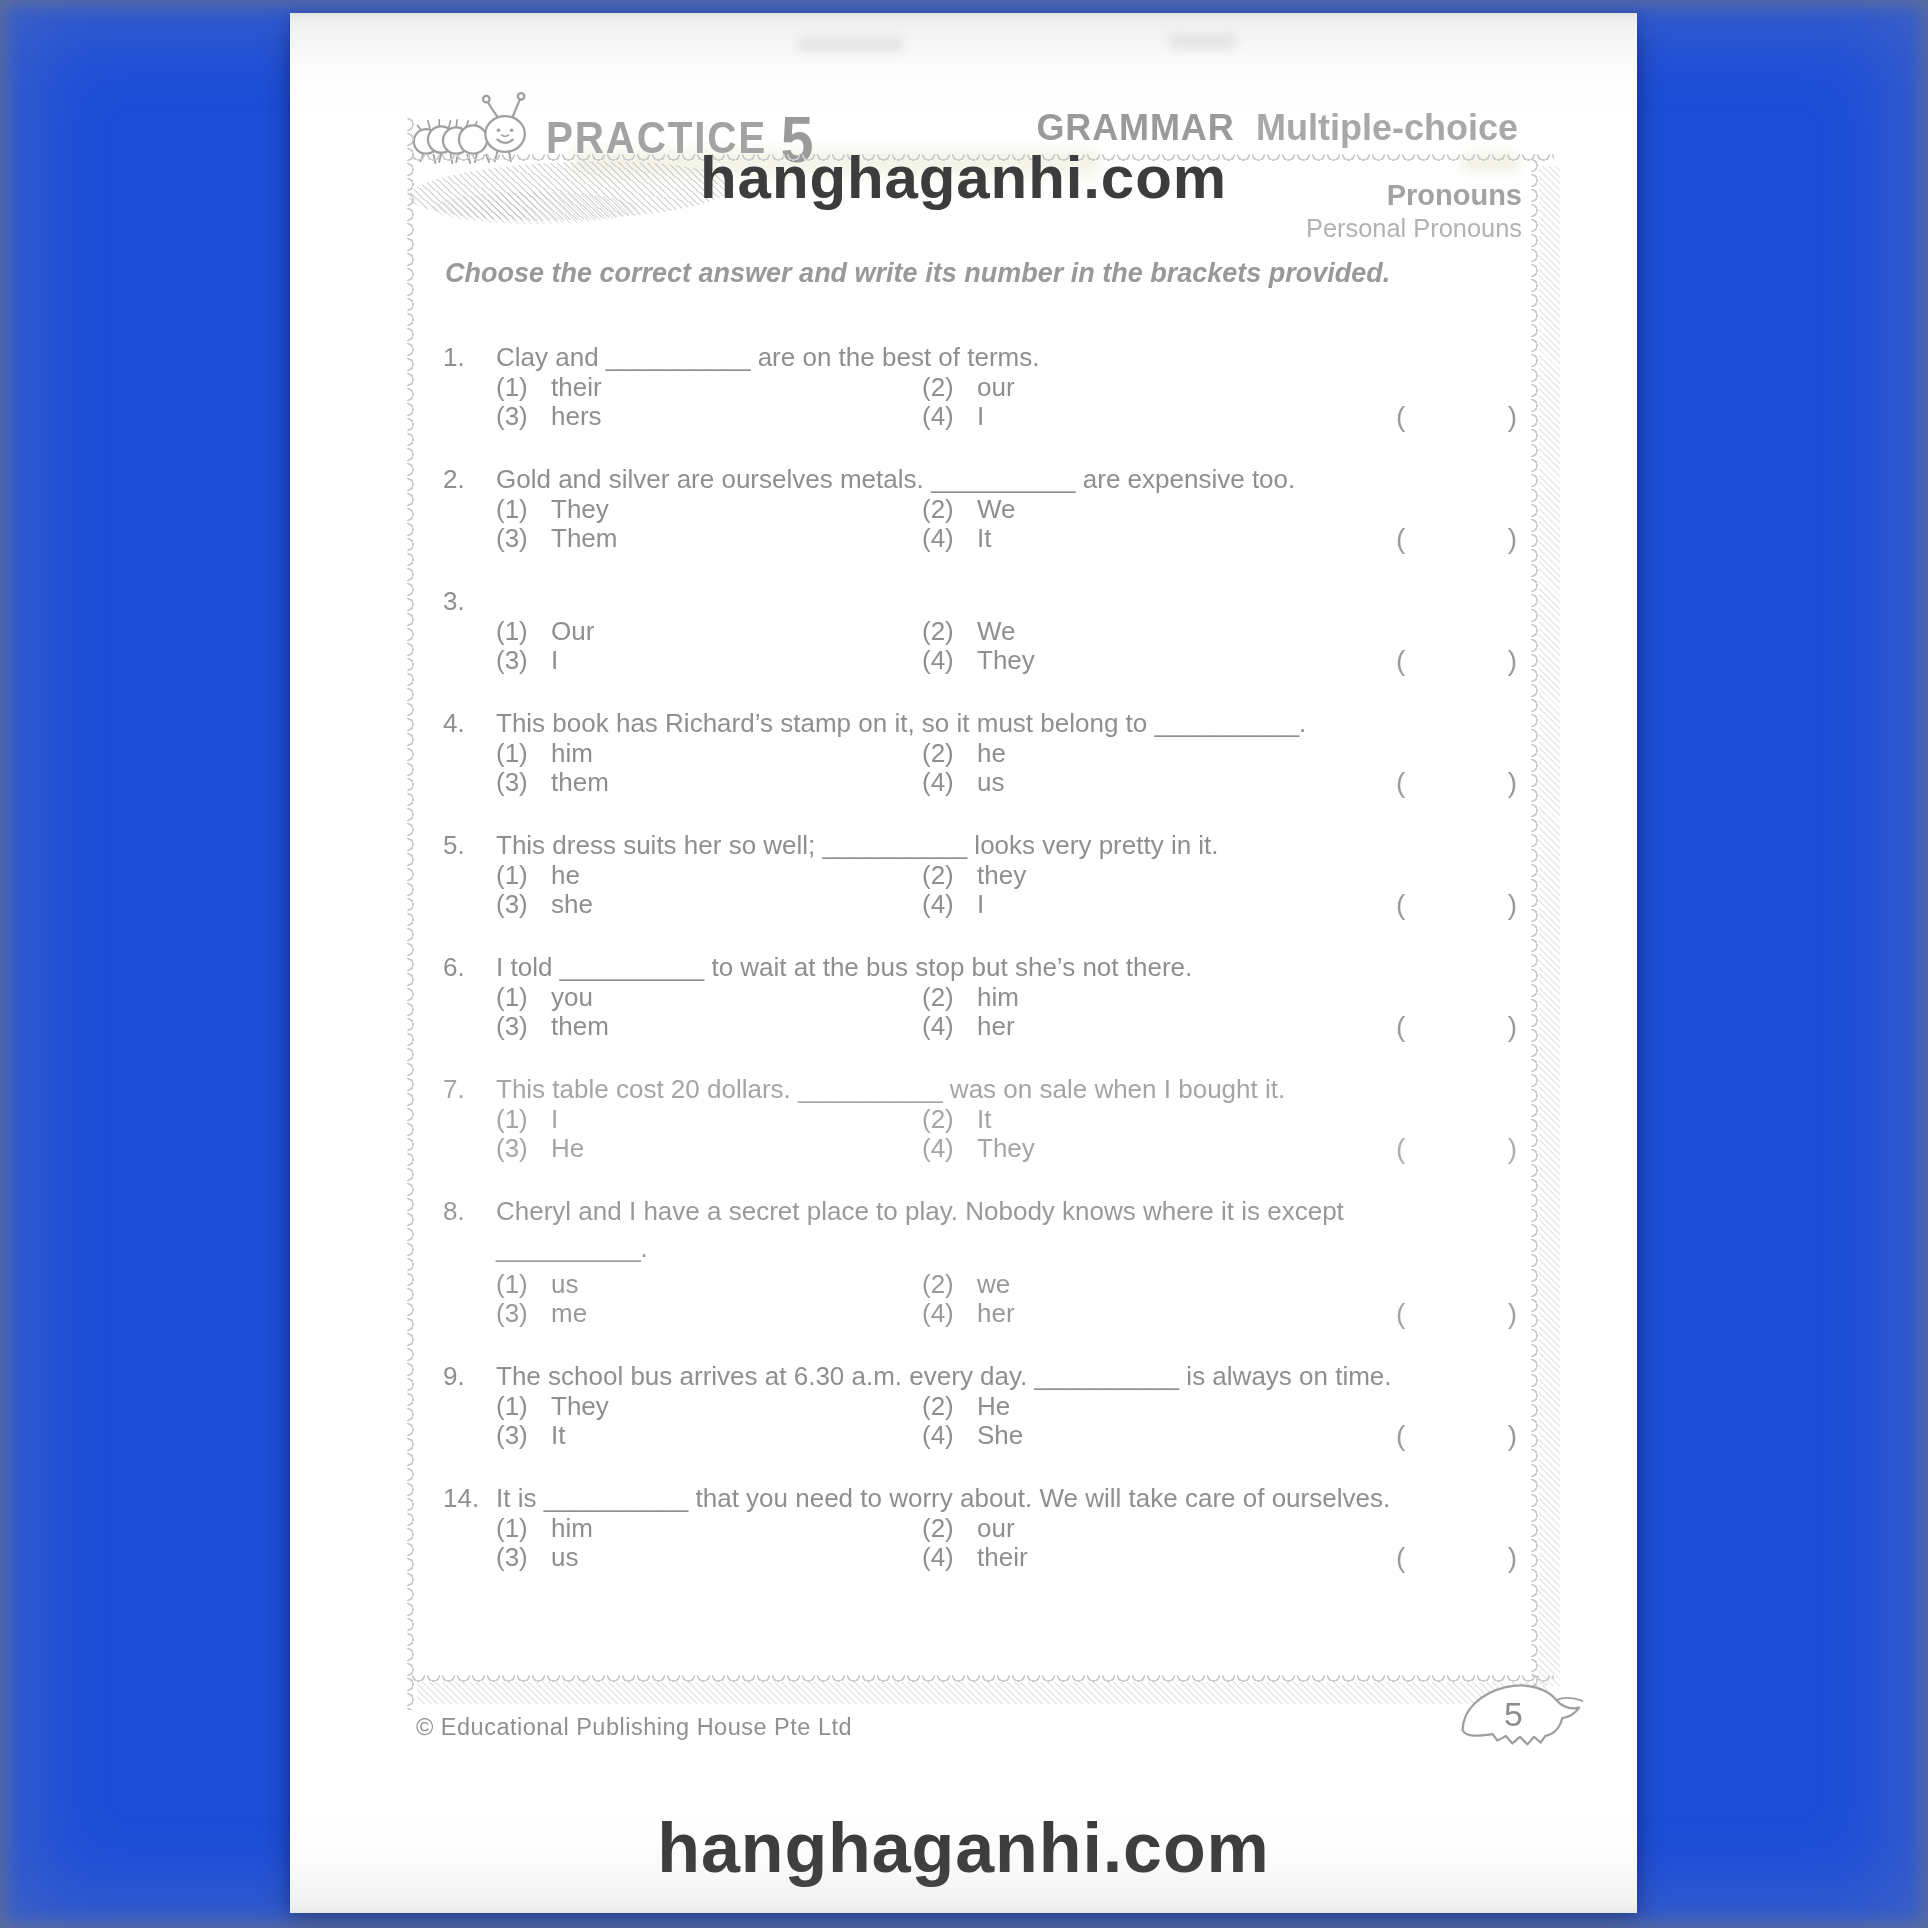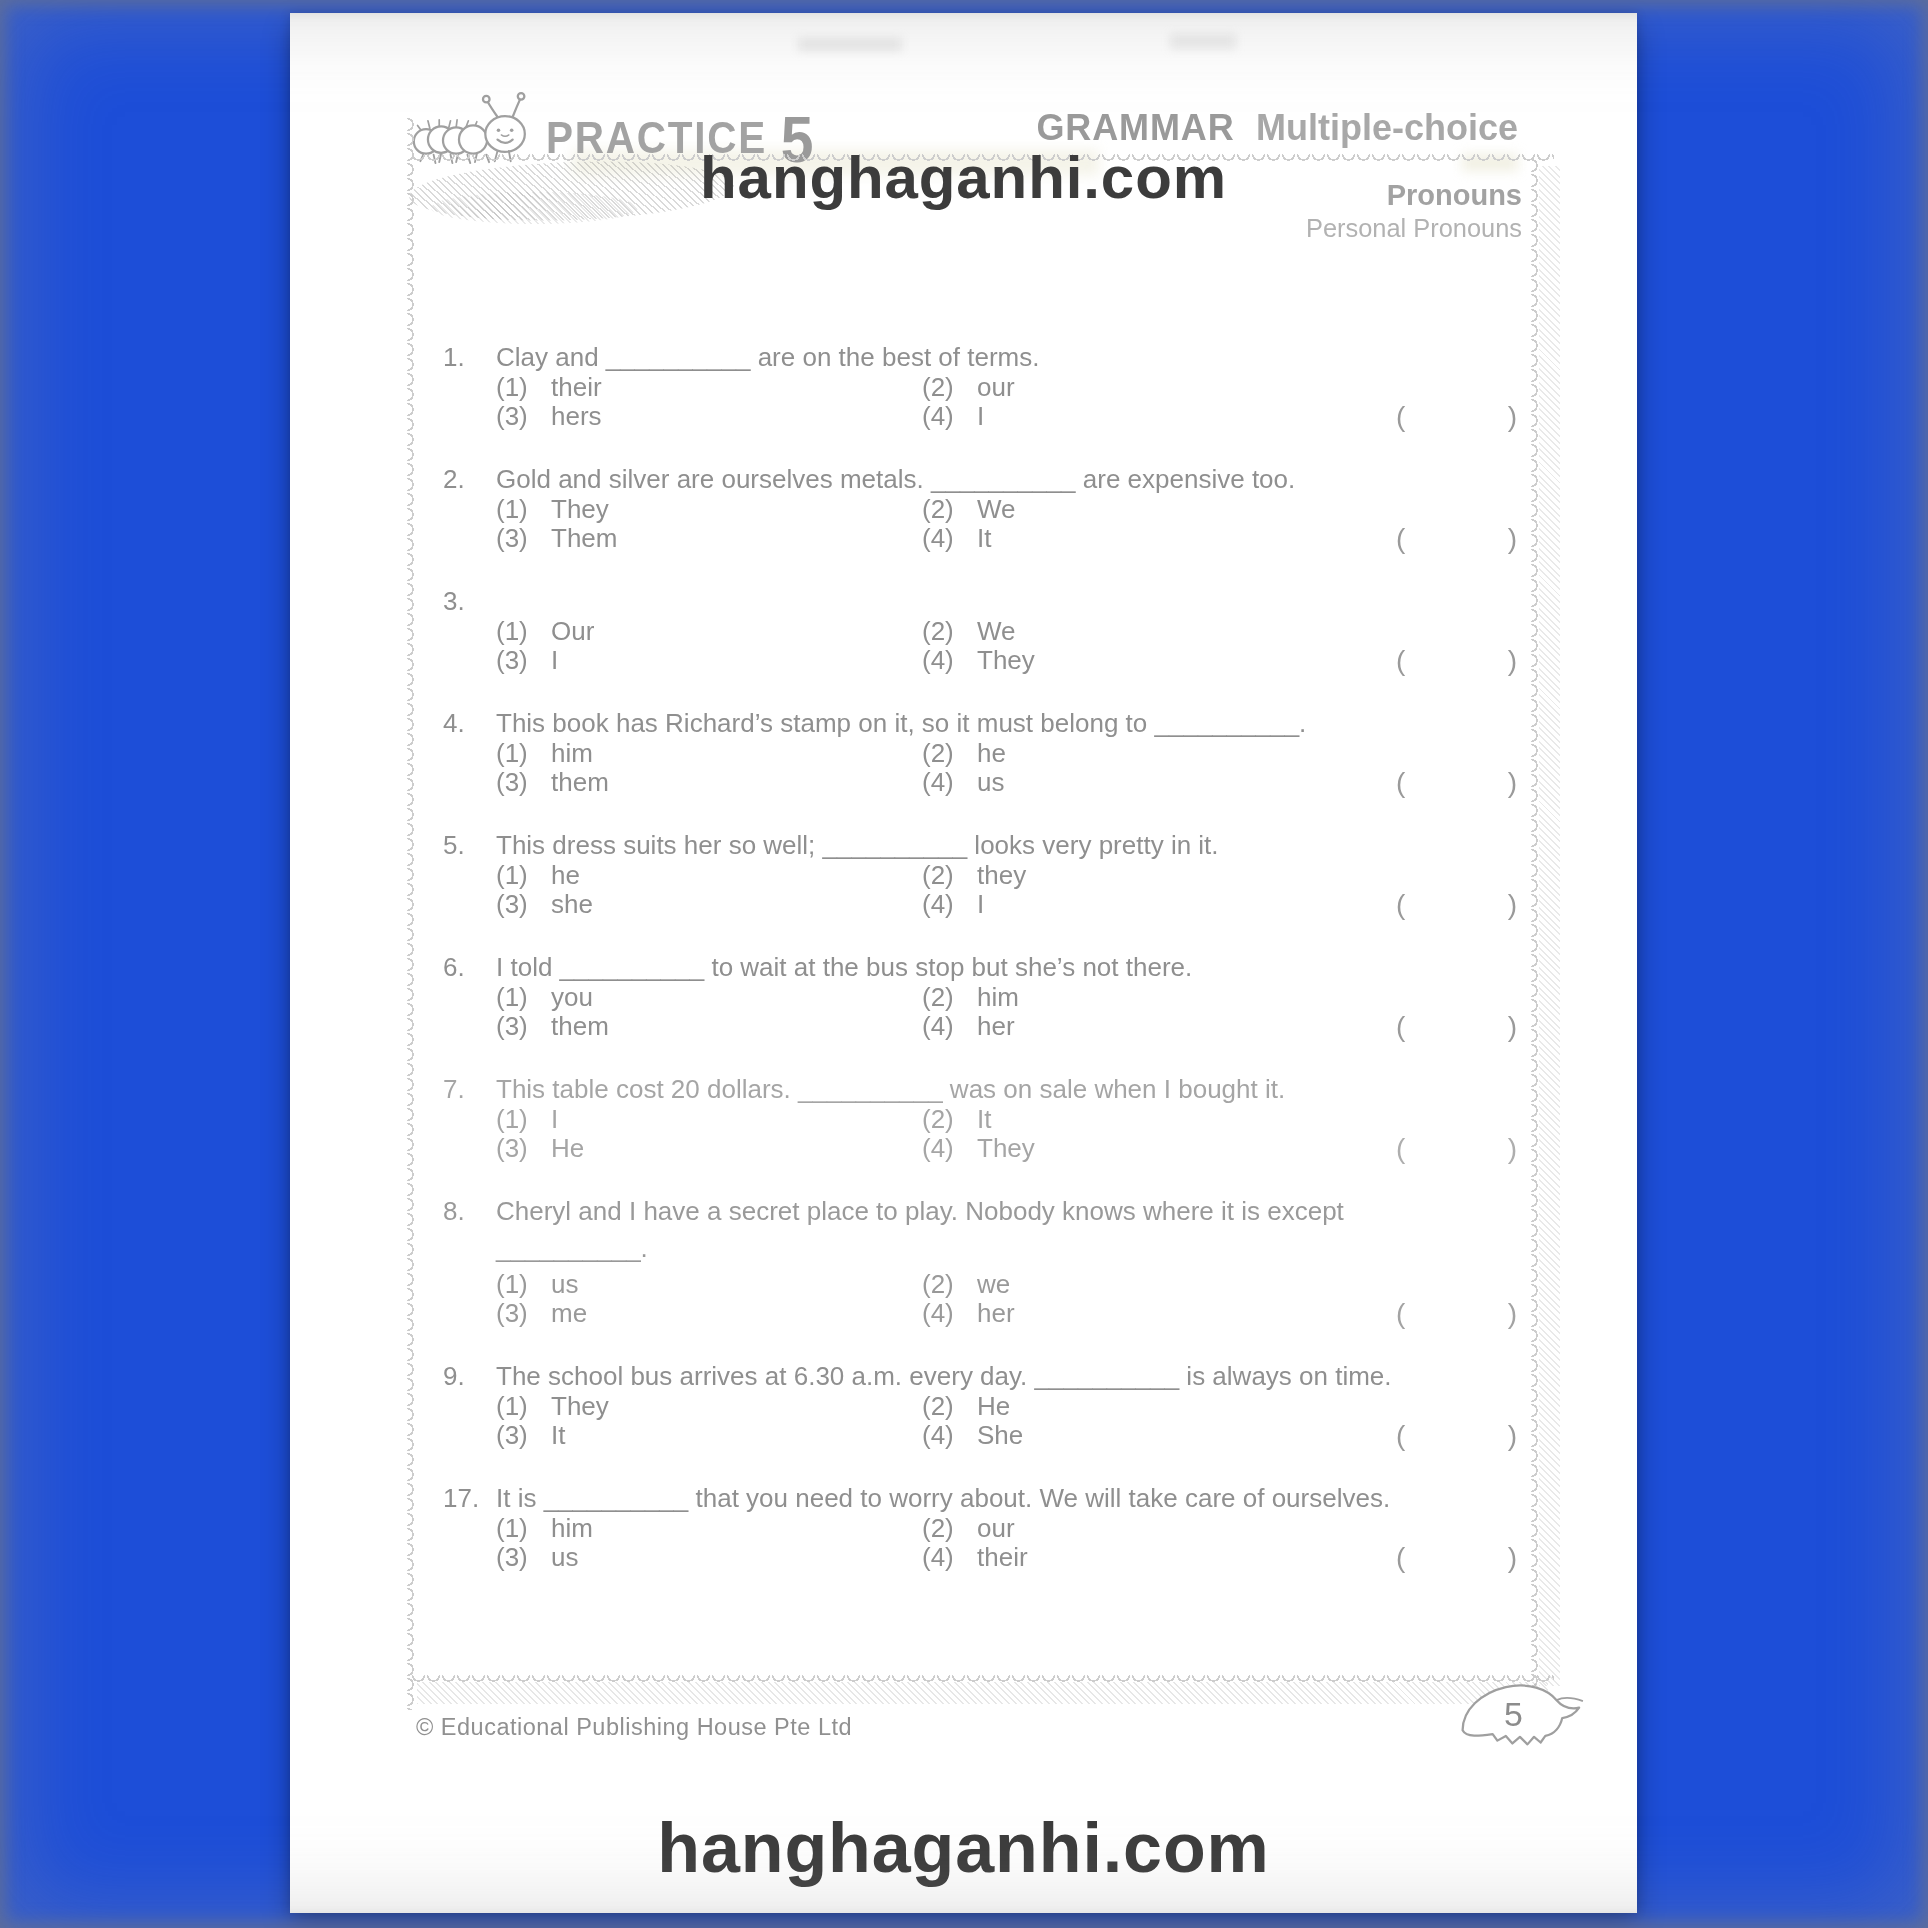--- a/index.html
+++ b/index.html
@@ -114,20 +114,21 @@
       <div class="scallop-v" style="left:-3.8px;top:-41px;bottom:-17px;"></div>
       <div class="hatch" style="position:absolute;right:-5.6px;top:7.5px;bottom:7.5px;width:21px;opacity:.5;"></div>
       <div class="scallop-v" style="right:13px;top:0;bottom:0;"></div>
       <div class="hatch" style="position:absolute;left:5.6px;right:5.6px;bottom:-11.3px;height:22.6px;opacity:.55;"></div>
       <div class="scallop-h" style="left:0;right:0;bottom:7.5px;"></div>
     </div>
 
     <div class="watermark wm-top">hanghaganhi.com</div>
     <div class="watermark wm-bottom">hanghaganhi.com</div>
 
+    <div class="instruction">Choose the correct answer and write its number in the brackets provided.</div>
 
     <div id="questions">
         <div class="q">
           <div class="stem-row">
             <span class="qnum">1.</span>
             <span class="qstem">Clay and __________ are on the best of terms.</span>
           </div>
           <div class="opts">
             <div class="opt">
               <span class="onum">(1)</span>
@@ -370,21 +371,21 @@
               <span class="olabel">She</span>
             </div>
           </div>
           <div class="bracket-pair">
             <span class="br">(</span>
             <span class="br">)</span>
           </div>
         </div>
         <div class="q">
           <div class="stem-row">
-            <span class="qnum">17.</span>
+            <span class="qnum">14.</span>
             <span class="qstem">It is __________ that you need to worry about. We will take care of ourselves.</span>
           </div>
           <div class="opts">
             <div class="opt">
               <span class="onum">(1)</span>
               <span class="olabel">him</span>
             </div>
             <div class="opt">
               <span class="onum">(2)</span>
               <span class="olabel">our</span>

